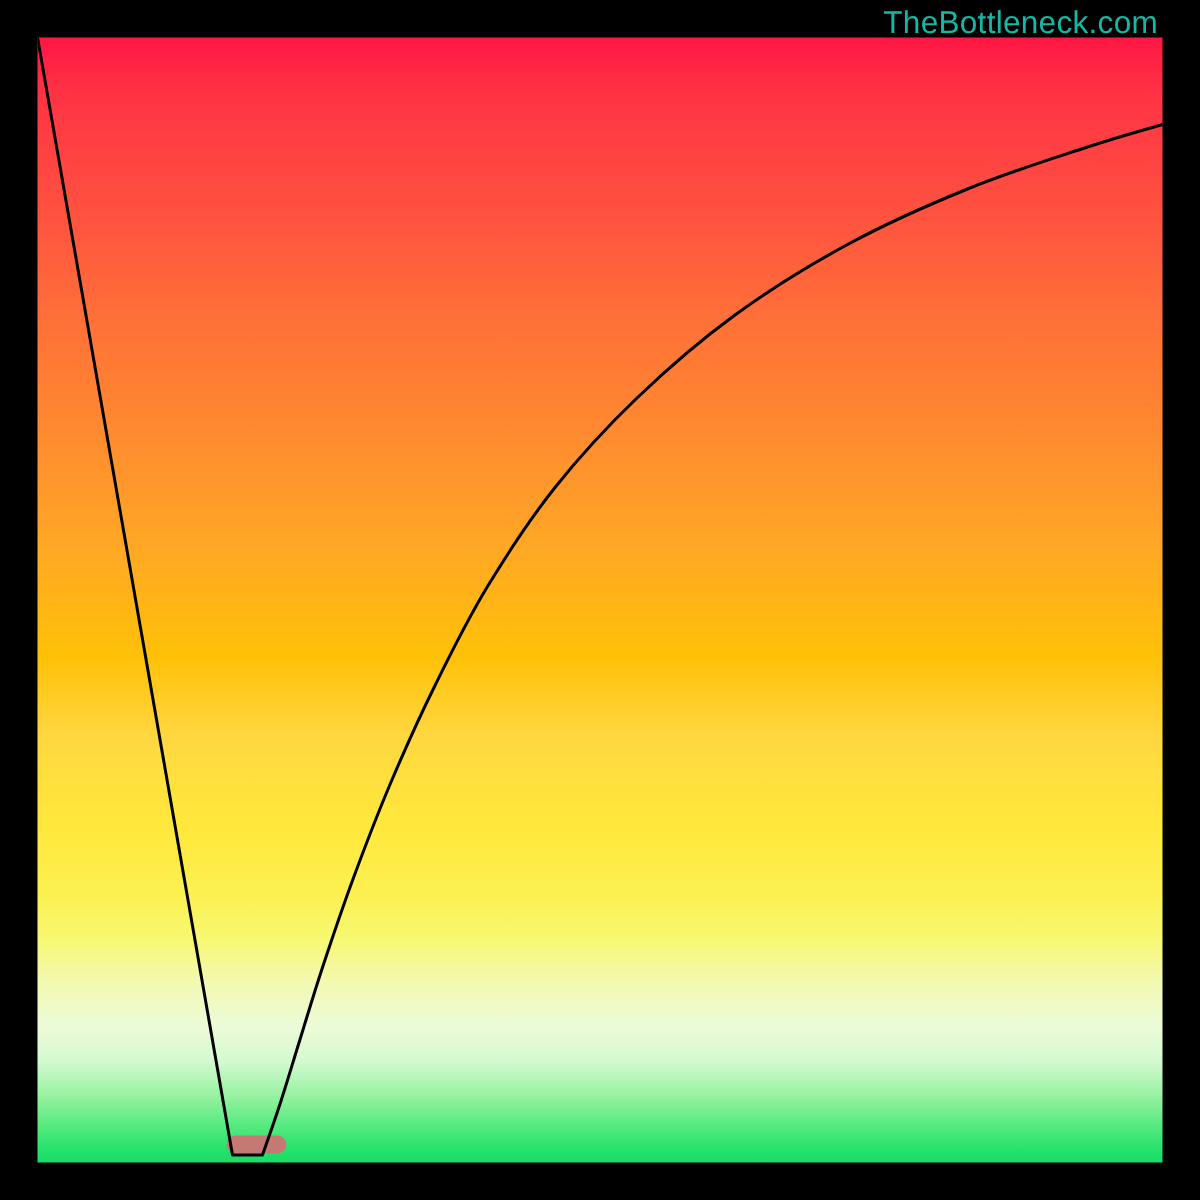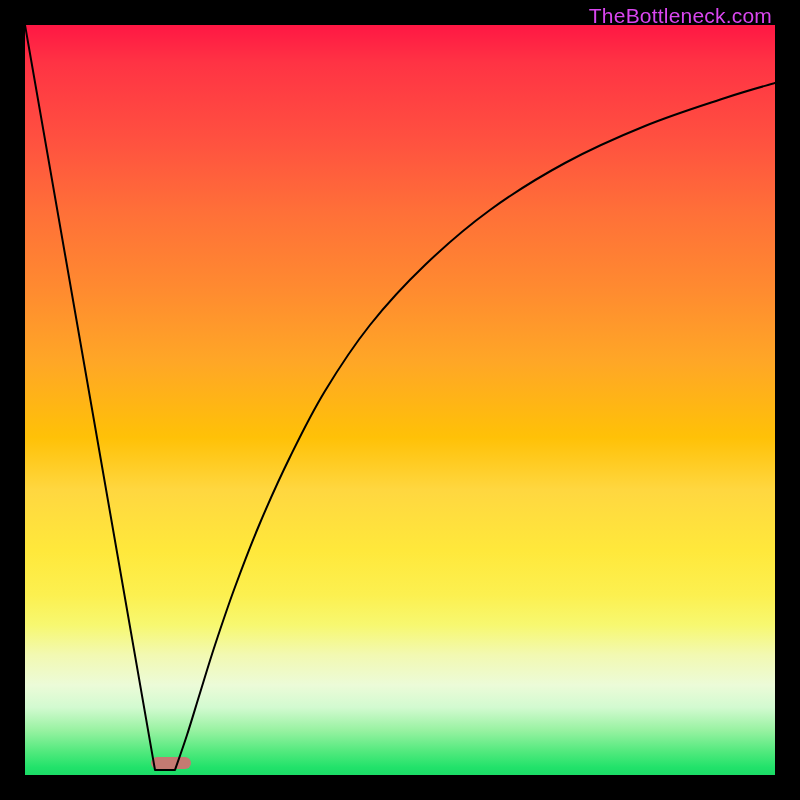--- a/index.html
+++ b/index.html
@@ -41,21 +41,21 @@
   .marker {
     position: absolute;
     background: #c47a72;
     border-radius: 6px;
     height: 12px;
   }
   .watermark {
     position: absolute;
     top: 4px;
     right: 28px;
-    color: #d946ef;
+    color: #14b8a6;
     font-size: 21px;
     font-weight: 500;
     letter-spacing: 0.2px;
     user-select: none;
   }
   svg.curve {
     position: absolute;
     left: 25px;
     top: 25px;
     width: 750px;

